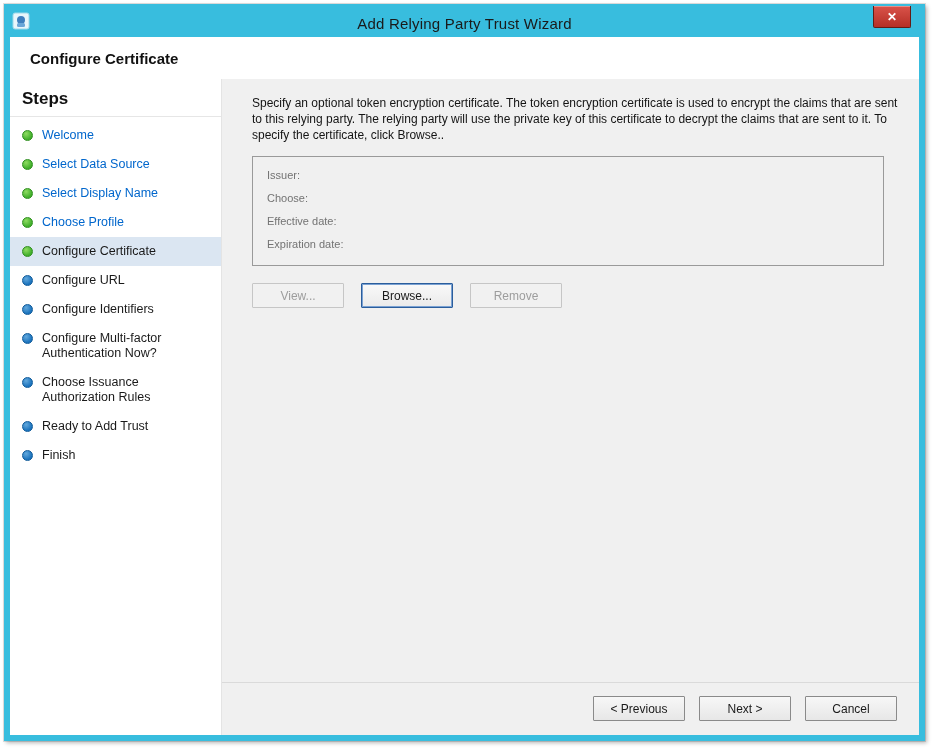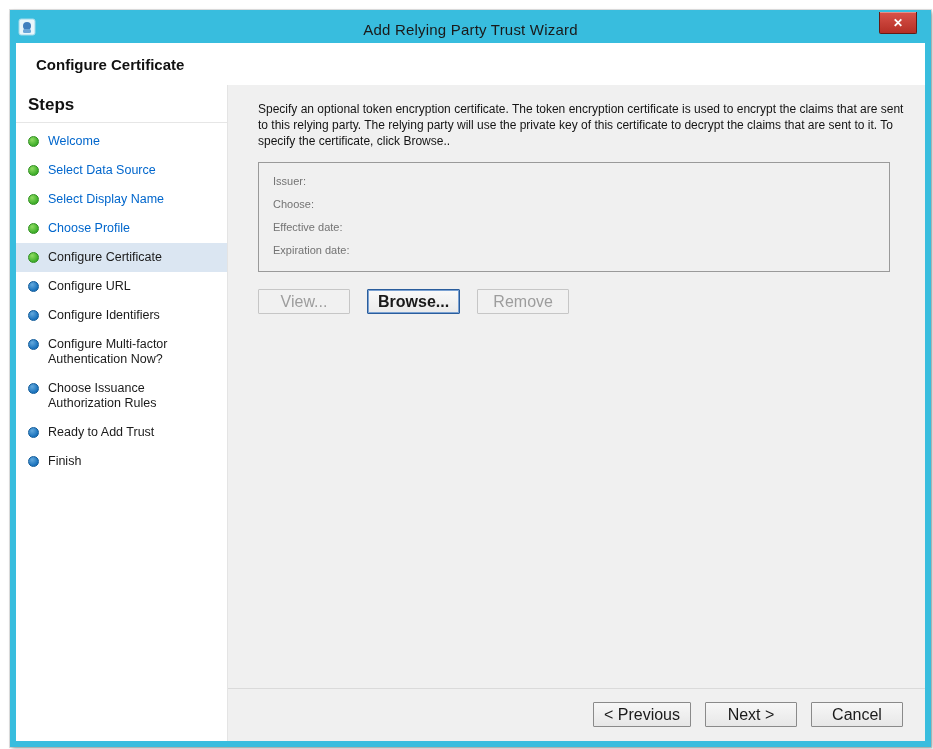--- a/index.html
+++ b/index.html
@@ -8,21 +8,21 @@
     --done-dot:#3fae2a;
     --pending-dot:#1a72bc;
     --current-bg:#dbe6f2;
     --content-bg:#f0f0f0;
   }
   *{box-sizing:border-box;margin:0;padding:0;}
   html,body{width:933px;height:749px;background:#fff;overflow:hidden;
     font-family:"Liberation Sans","DejaVu Sans",sans-serif;
     -webkit-font-smoothing:antialiased;}
   .window{
-    position:relative;width:921px;height:737px;margin:10px;
+    position:relative;width:921px;height:737px;margin:4px;
     border:6px solid var(--titlebar);
     background:#fff;
     box-shadow:2px 2px 4px rgba(0,0,0,.28), 0 0 0 1px rgba(0,0,0,.12);
   }
   
   .titlebar{
     position:relative;height:27px;background:var(--titlebar);
     display:flex;align-items:center;
   }
   .winicon{position:absolute;left:2px;top:2px;width:18px;height:18px;display:block;}
@@ -81,33 +81,32 @@
     width:650px;font-size:12px;line-height:1.34;color:#141414;
     margin-bottom:13px;
   }
   .certbox{
     width:632px;border:1px solid #9a9a9a;
     padding:7px 14px 9px;
   }
   .certrow{font-size:11px;color:#737373;line-height:23px;height:23px;}
   .cert-buttons{display:flex;gap:17px;margin-top:17px;}
   .btn{
-    min-width:92px;height:25px;font-size:16px;color:#1a1a1a;
+    min-width:92px;height:25px;font-size:12px;color:#1a1a1a;
     background:linear-gradient(#f7f7f7,#e7e7e7);
     border:1px solid #8a8a8a;border-radius:1px;cursor:pointer;
     font-family:"Liberation Sans",sans-serif;padding:0 10px;
   }
   .btn.disabled{
     background:#f1f1f1;border-color:#c6c6c6;color:#9d9d9d;cursor:default;
   }
   .btn.focused{
     border:1px solid #2a5d9c;
     box-shadow:inset 0 0 0 1px #7aa1d2;
     background:linear-gradient(#f9f9f9,#eaeaea);
-    font-weight:bold;
   }
   
   .footer{
     position:absolute;left:0;right:0;bottom:0;height:53px;
     border-top:1px solid #dadada;
     display:flex;justify-content:flex-end;align-items:flex-start;
     gap:14px;padding:13px 22px 0 0;background:var(--content-bg);
   }
 </style>
 </head>

